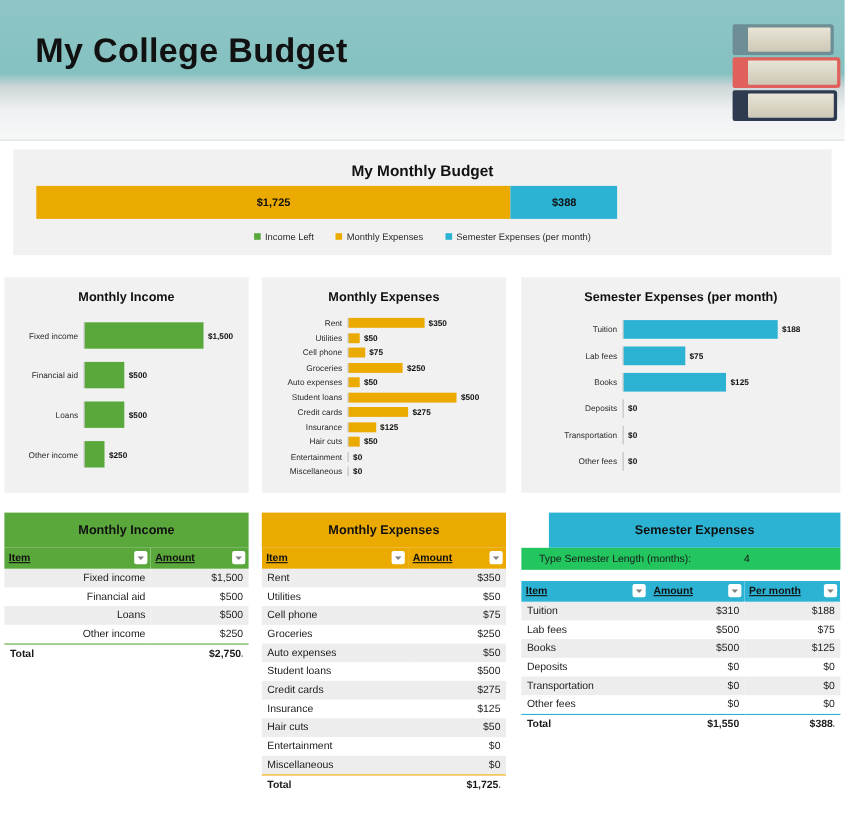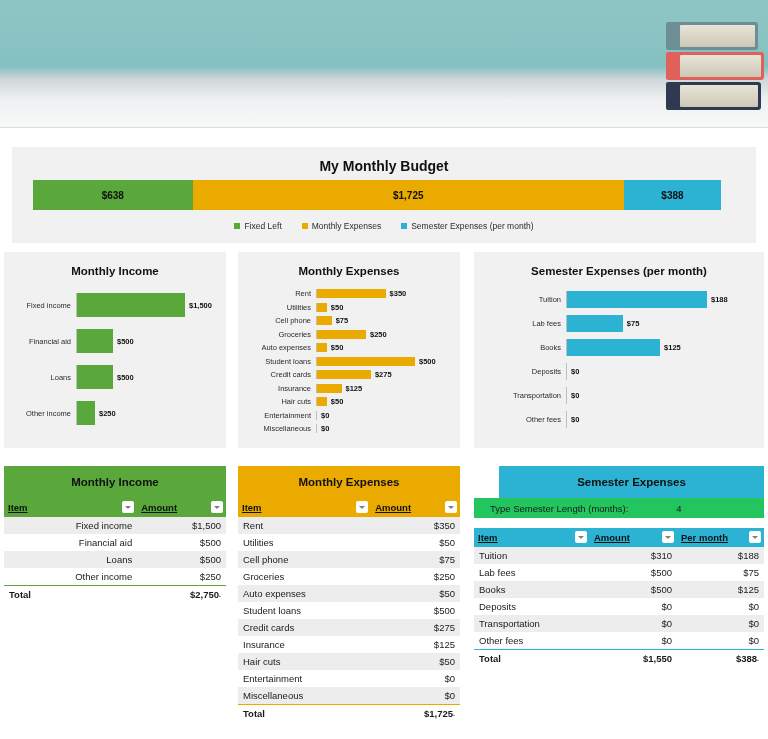--- a/index.html
+++ b/index.html
@@ -47,21 +47,21 @@
   .book-mid    { top: 38px; width: 98px; background: #e0615c; }
   .book-bottom { top: 68px; width: 95px; background: #2d3a4f; }
   .banner-sep {
     position: absolute; left: 0; bottom: 0;
     width: 768px; height: 1px; background: #d8dcdd;
   }
 
   
   .summary {
     position: absolute;
-    left: 12px; top: 147px;
+    left: 12px; top: 136px;
     width: 744px; height: 96px;
     background: #f1f1f1;
   }
   .summary-title {
     text-align: center;
     font-size: 14px;
     font-weight: bold;
     padding-top: 11px;
     color: #111111;
   }
@@ -220,45 +220,45 @@
   }
   .rule-green { border-top: 1.5px solid #5aa83c; }
   .rule-gold  { border-top: 1.5px solid #ebaa00; }
   .rule-cyan  { border-top: 1.5px solid #2cb3d4; }
   .tick { font-size: 7px; vertical-align: bottom; }
 </style>
 </head>
 <body>
 
 <div class="banner">
+  <div class="banner-title">My College Budget</div>
   <div class="banner-books">
     <div class="book book-top">
         <div class="pages"></div>
       </div>
     <div class="book book-mid">
         <div class="pages"></div>
       </div>
     <div class="book book-bottom">
         <div class="pages"></div>
       </div>
   </div>
   <div class="banner-sep"></div>
 </div>
 
 <div class="summary">
   <div class="summary-title">My Monthly Budget</div>
   <div class="stack-bar" id="stack-bar">
-      <div class="stack-seg" style="width: 23.1916%; background: rgb(90, 168, 60);">$638</div>
       <div class="stack-seg" style="width: 62.7045%; background: rgb(235, 170, 0);">$1,725</div>
       <div class="stack-seg" style="width: 14.104%; background: rgb(44, 179, 212);">$388</div>
     </div>
   <div class="legend" id="summary-legend">
       <div class="legend-item">
         <span class="legend-swatch" style="background: rgb(90, 168, 60);"></span>
-        <span>Fixed Left</span>
+        <span>Income Left</span>
       </div>
       <div class="legend-item">
         <span class="legend-swatch" style="background: rgb(235, 170, 0);"></span>
         <span>Monthly Expenses</span>
       </div>
       <div class="legend-item">
         <span class="legend-swatch" style="background: rgb(44, 179, 212);"></span>
         <span>Semester Expenses (per month)</span>
       </div>
     </div>

